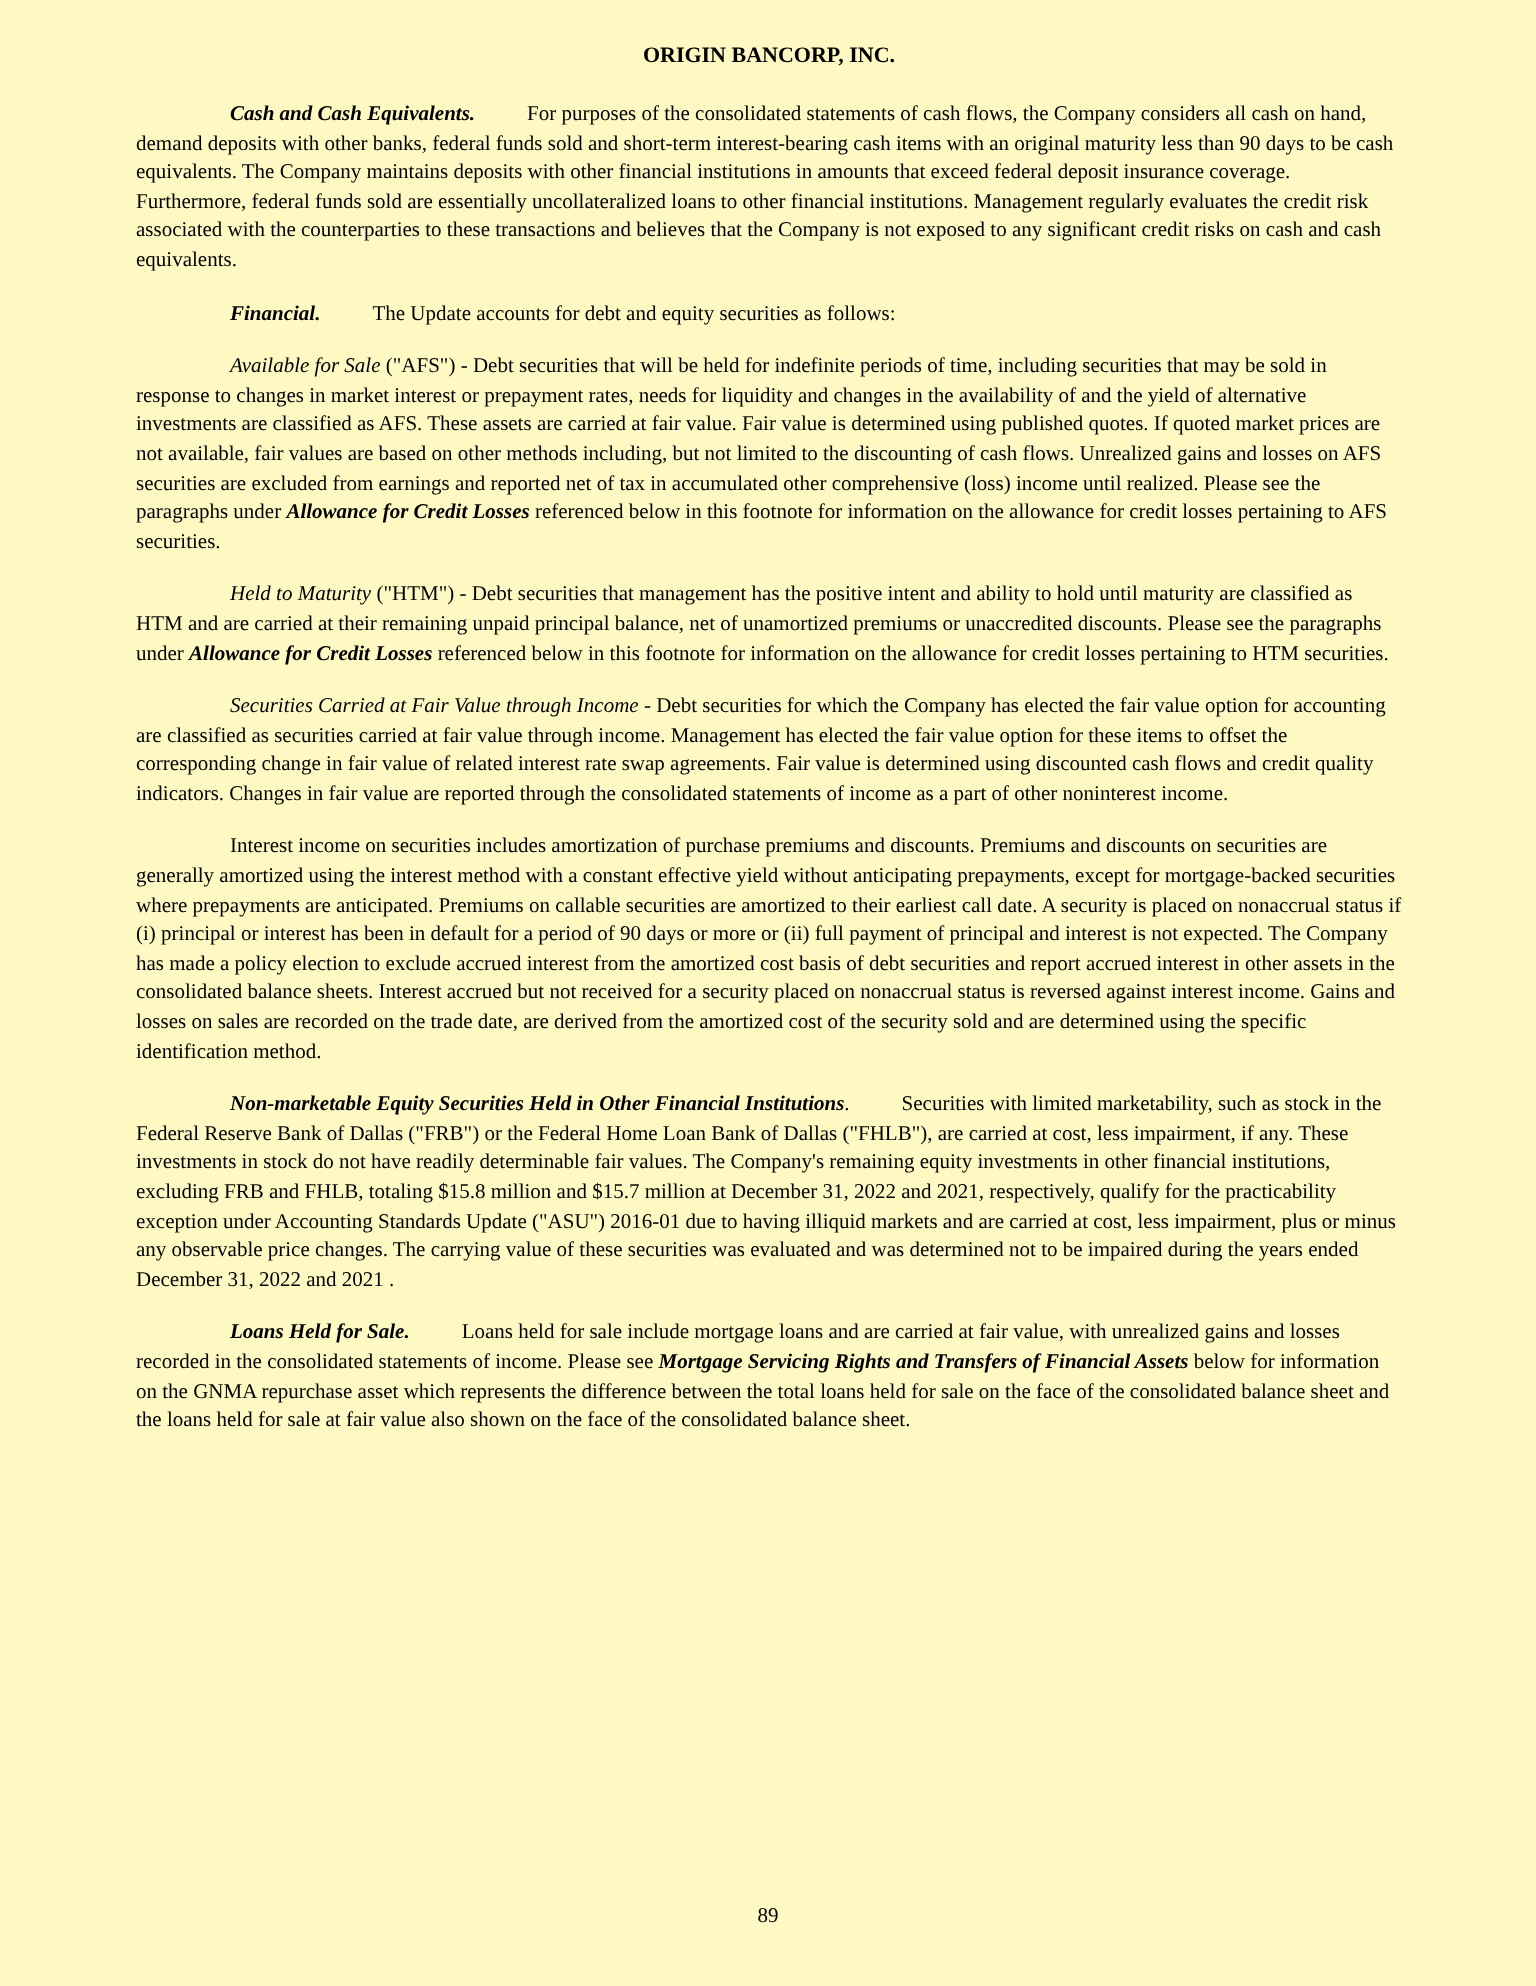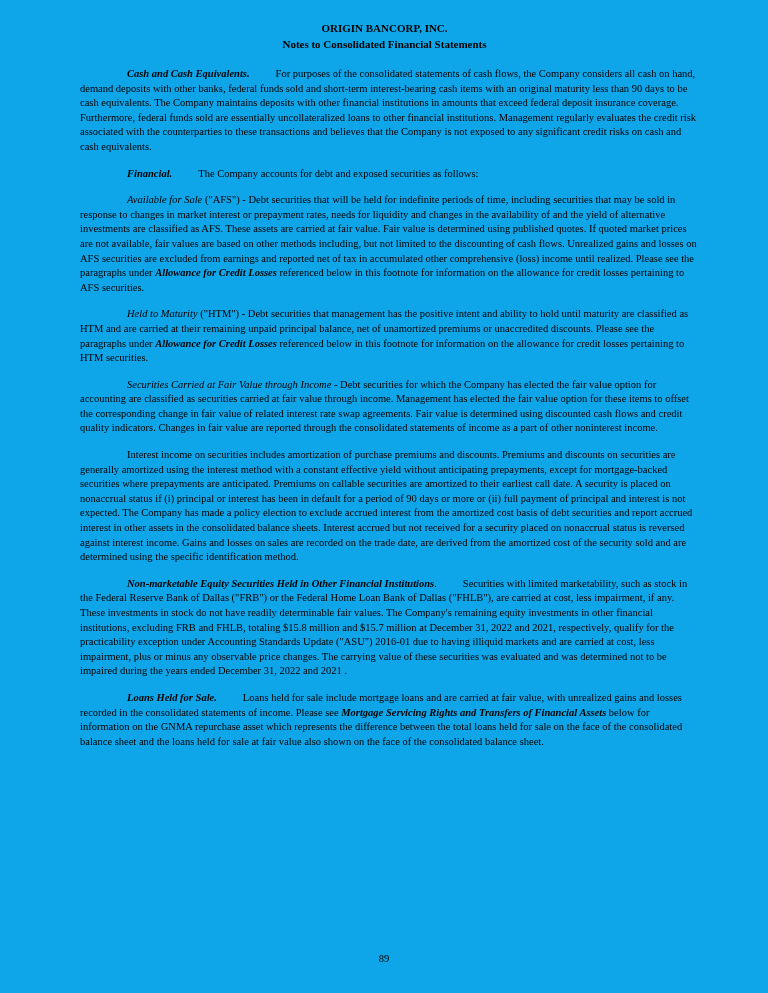--- a/index.html
+++ b/index.html
@@ -6,38 +6,38 @@
     margin: 0;
     padding: 0;
     background: #ffffff;
   }
   .page {
     position: relative;
     width: 768px;
     height: 993px;
     box-sizing: border-box;
     padding: 20px 67px 0 68px;
-    background: #0ea5e9;
+    background: #fef9c3;
     color: #000000;
     font-family: "Liberation Serif", "DejaVu Serif", serif;
     overflow: hidden;
   }
   .doc-header {
     text-align: center;
     margin-bottom: 15px;
   }
   .doc-header .h-line {
     font-weight: bold;
     font-size: 11px;
     line-height: 16px;
   }
   .doc-body .para {
     font-size: 10.5px;
     line-height: 14.6px;
-    margin: 0 0 12px 12px;
+    margin: 0 0 12px 0;
     text-indent: 47px;
     text-align: left;
   }
   .run { font-style: normal; font-weight: normal; }
   .run.bi { font-weight: bold; font-style: italic; }
   .run.i { font-style: italic; }
   .run.gap { display: inline-block; width: 26px; }
   .page-footer {
     position: absolute;
     left: 0;
@@ -47,26 +47,25 @@
     font-size: 10.5px;
     line-height: 14px;
   }
 </style>
 </head>
 <body>
 
 <div class="page">
   <div class="doc-header">
     <div class="h-line">ORIGIN BANCORP, INC.</div>
-    <div class="h-line">Notes to Consolidated Financial Statements</div>
   </div>
 
   <div class="doc-body" id="paragraphs">
       <p class="para"><span class="run bi">Cash and Cash Equivalents.</span><span class="run gap"></span><span class="run n">For purposes of the consolidated statements of cash flows, the Company considers all cash on hand, demand deposits with other banks, federal funds sold and short-term interest-bearing cash items with an original maturity less than 90 days to be cash equivalents. The Company maintains deposits with other financial institutions in amounts that exceed federal deposit insurance coverage. Furthermore, federal funds sold are essentially uncollateralized loans to other financial institutions. Management regularly evaluates the credit risk associated with the counterparties to these transactions and believes that the Company is not exposed to any significant credit risks on cash and cash equivalents.</span></p>
-      <p class="para"><span class="run bi">Financial.</span><span class="run gap"></span><span class="run n">The Company accounts for debt and exposed securities as follows:</span></p>
+      <p class="para"><span class="run bi">Financial.</span><span class="run gap"></span><span class="run n">The Update accounts for debt and equity securities as follows:</span></p>
       <p class="para"><span class="run i">Available for Sale</span><span class="run n"> ("AFS") - Debt securities that will be held for indefinite periods of time, including securities that may be sold in response to changes in market interest or prepayment rates, needs for liquidity and changes in the availability of and the yield of alternative investments are classified as AFS. These assets are carried at fair value. Fair value is determined using published quotes. If quoted market prices are not available, fair values are based on other methods including, but not limited to the discounting of cash flows. Unrealized gains and losses on AFS securities are excluded from earnings and reported net of tax in accumulated other comprehensive (loss) income until realized. Please see the paragraphs under </span><span class="run bi">Allowance for Credit Losses</span><span class="run n"> referenced below in this footnote for information on the allowance for credit losses pertaining to AFS securities.</span></p>
       <p class="para"><span class="run i">Held to Maturity</span><span class="run n"> ("HTM") - Debt securities that management has the positive intent and ability to hold until maturity are classified as HTM and are carried at their remaining unpaid principal balance, net of unamortized premiums or unaccredited discounts. Please see the paragraphs under </span><span class="run bi">Allowance for Credit Losses</span><span class="run n"> referenced below in this footnote for information on the allowance for credit losses pertaining to HTM securities.</span></p>
       <p class="para"><span class="run i">Securities Carried at Fair Value through Income</span><span class="run n"> - Debt securities for which the Company has elected the fair value option for accounting are classified as securities carried at fair value through income. Management has elected the fair value option for these items to offset the corresponding change in fair value of related interest rate swap agreements. Fair value is determined using discounted cash flows and credit quality indicators. Changes in fair value are reported through the consolidated statements of income as a part of other noninterest income.</span></p>
       <p class="para"><span class="run n">Interest income on securities includes amortization of purchase premiums and discounts. Premiums and discounts on securities are generally amortized using the interest method with a constant effective yield without anticipating prepayments, except for mortgage-backed securities where prepayments are anticipated. Premiums on callable securities are amortized to their earliest call date. A security is placed on nonaccrual status if (i) principal or interest has been in default for a period of 90 days or more or (ii) full payment of principal and interest is not expected. The Company has made a policy election to exclude accrued interest from the amortized cost basis of debt securities and report accrued interest in other assets in the consolidated balance sheets. Interest accrued but not received for a security placed on nonaccrual status is reversed against interest income. Gains and losses on sales are recorded on the trade date, are derived from the amortized cost of the security sold and are determined using the specific identification method.</span></p>
       <p class="para"><span class="run bi">Non-marketable Equity Securities Held in Other Financial Institutions</span><span class="run n">.</span><span class="run gap"></span><span class="run n">Securities with limited marketability, such as stock in the Federal Reserve Bank of Dallas ("FRB") or the Federal Home Loan Bank of Dallas ("FHLB"), are carried at cost, less impairment, if any. These investments in stock do not have readily determinable fair values. The Company's remaining equity investments in other financial institutions, excluding FRB and FHLB, totaling $15.8 million and $15.7 million at December 31, 2022 and 2021, respectively, qualify for the practicability exception under Accounting Standards Update ("ASU") 2016-01 due to having illiquid markets and are carried at cost, less impairment, plus or minus any observable price changes. The carrying value of these securities was evaluated and was determined not to be impaired during the years ended December 31, 2022 and 2021 .</span></p>
       <p class="para"><span class="run bi">Loans Held for Sale.</span><span class="run gap"></span><span class="run n">Loans held for sale include mortgage loans and are carried at fair value, with unrealized gains and losses recorded in the consolidated statements of income. Please see </span><span class="run bi">Mortgage Servicing Rights and Transfers of Financial Assets</span><span class="run n"> below for information on the GNMA repurchase asset which represents the difference between the total loans held for sale on the face of the consolidated balance sheet and the loans held for sale at fair value also shown on the face of the consolidated balance sheet.</span></p>
     </div>
 
   <div class="page-footer">
     <span>89</span>

